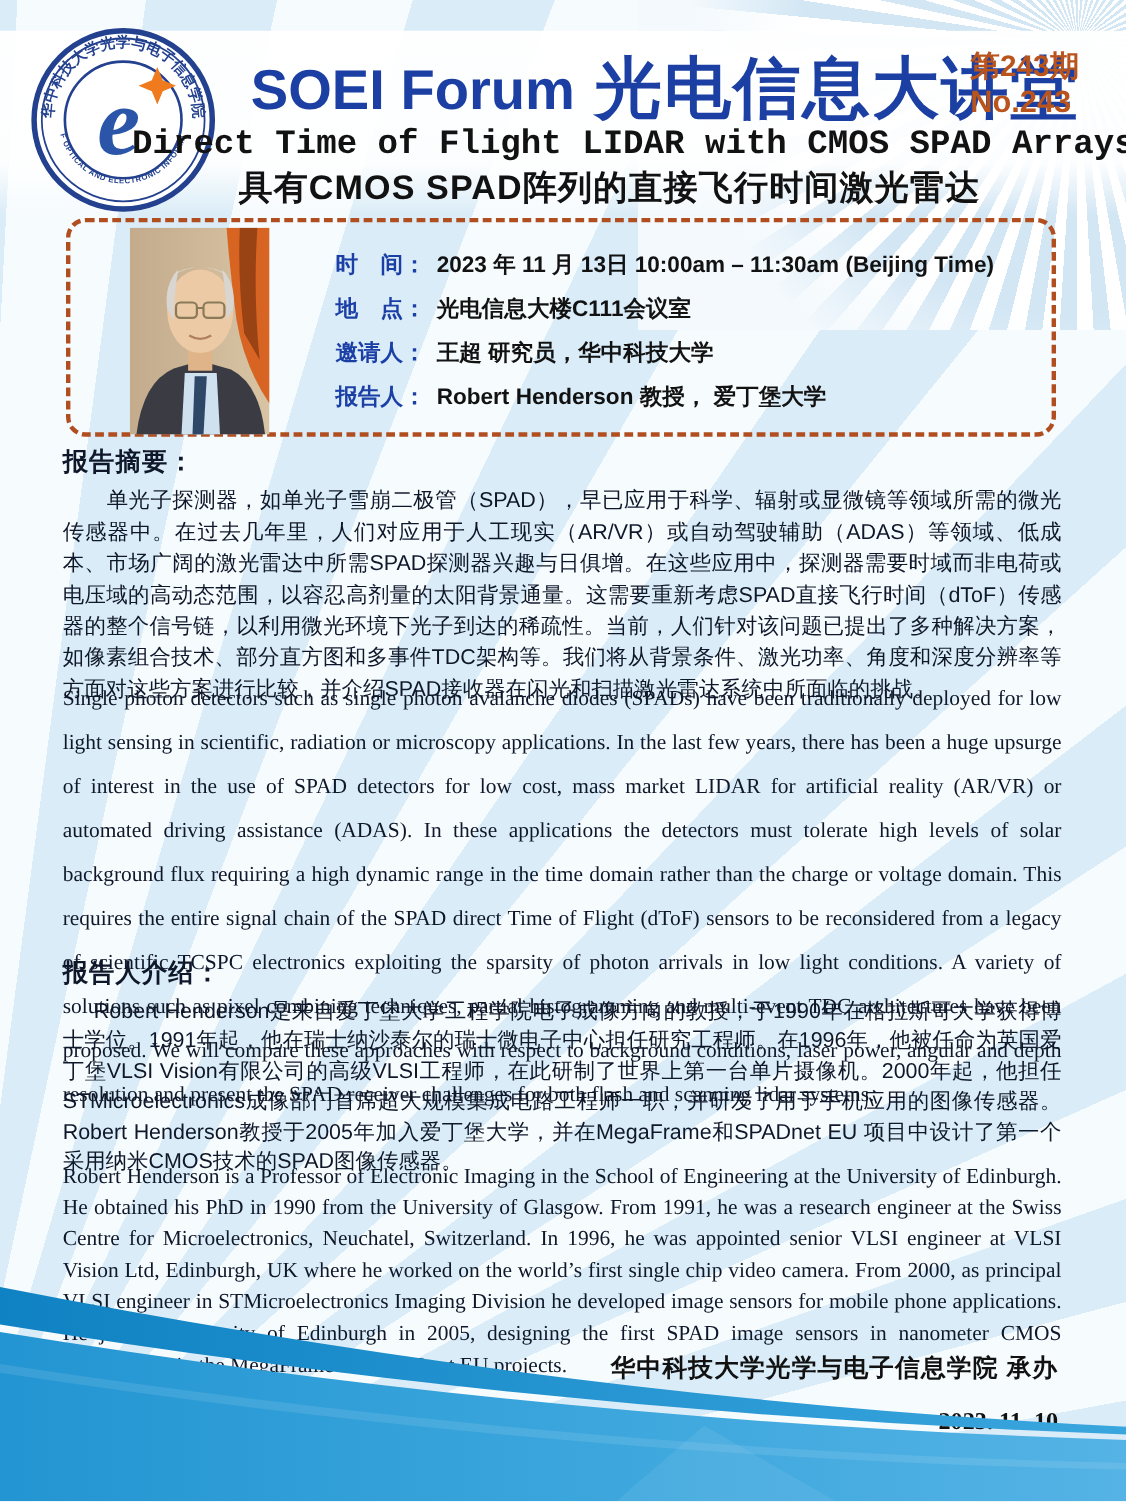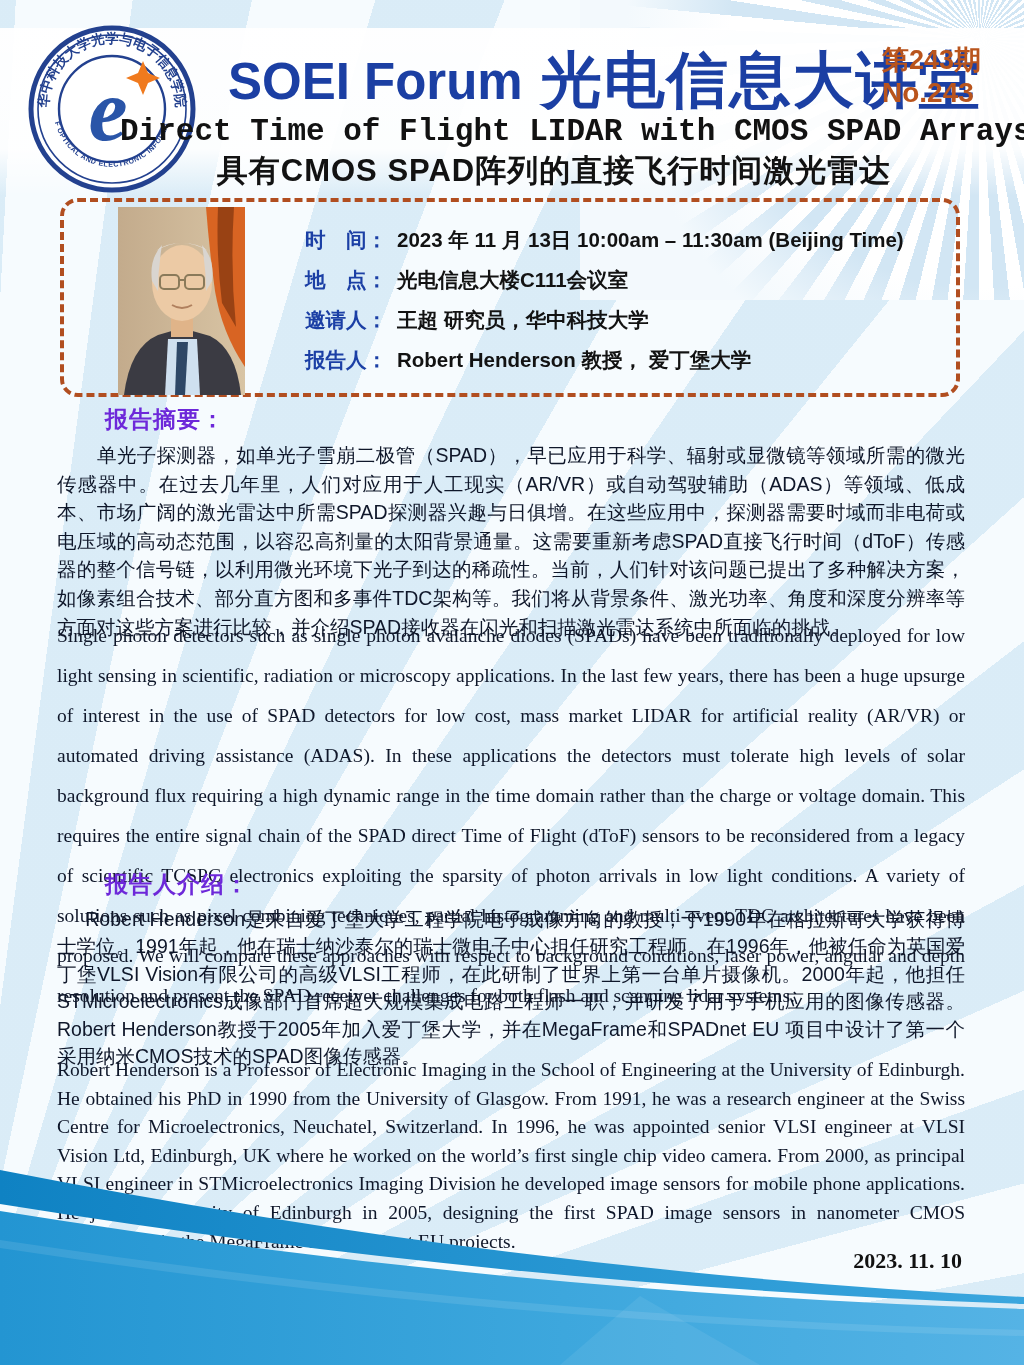--- a/index.html
+++ b/index.html
@@ -32,21 +32,21 @@
   
   .info-box{position:absolute;left:60px;top:198px;width:900px;height:199px;box-sizing:border-box;
     border:4px dashed #b14e20;border-radius:18px;}
   .photo{position:absolute;left:118px;top:207px;width:127px;height:188px;}
   .info-rows{position:absolute;left:305px;top:220px;display:flex;flex-direction:column;}
   .info-row{height:40px;display:flex;align-items:center;font-size:20.5px;font-weight:bold;white-space:nowrap;}
   .info-label{color:#1b3fa5;margin-right:10px;}
   .info-value{color:#121212;}
 
   
-  .sec-heading{position:absolute;left:57px;font-size:23px;font-weight:bold;color:#6d28d9;letter-spacing:1px;margin-left:48px;}
+  .sec-heading{position:absolute;left:57px;font-size:23px;font-weight:bold;color:#0f172a;letter-spacing:1px;}
   .para{position:absolute;left:57px;width:908px;color:#0f172a;text-align:justify;}
   .para-cn{font-size:19.5px;line-height:28.6px;}
   .para-en{font-family:"Liberation Serif",serif;font-size:19.5px;line-height:40px;}
   .indent{text-indent:2.05em;}
   .indent-sm{text-indent:1.45em;}
 
   
   .footer{position:absolute;right:62px;top:1228px;text-align:right;color:#111;font-weight:bold;}
   .footer .org{font-size:22.5px;letter-spacing:1px;}
   .footer .date{font-family:Liberation Serif, serif;font-size:22px;margin-top:20px;}
@@ -138,20 +138,21 @@
 
   <div class="sec-heading" style="top:404px;">报告摘要：</div>
   <div class="para para-cn indent" style="top:441px;">单光子探测器，如单光子雪崩二极管（SPAD），早已应用于科学、辐射或显微镜等领域所需的微光传感器中。在过去几年里，人们对应用于人工现实（AR/VR）或自动驾驶辅助（ADAS）等领域、低成本、市场广阔的激光雷达中所需SPAD探测器兴趣与日俱增。在这些应用中，探测器需要时域而非电荷或电压域的高动态范围，以容忍高剂量的太阳背景通量。这需要重新考虑SPAD直接飞行时间（dToF）传感器的整个信号链，以利用微光环境下光子到达的稀疏性。当前，人们针对该问题已提出了多种解决方案，如像素组合技术、部分直方图和多事件TDC架构等。我们将从背景条件、激光功率、角度和深度分辨率等方面对这些方案进行比较，并介绍SPAD接收器在闪光和扫描激光雷达系统中所面临的挑战。</div>
   <div class="para para-en" style="top:616px;">Single photon detectors such as single photon avalanche diodes (SPADs) have been traditionally deployed for low light sensing in scientific, radiation or microscopy applications. In the last few years, there has been a huge upsurge of interest in the use of SPAD detectors for low cost, mass market LIDAR for artificial reality (AR/VR) or automated driving assistance (ADAS). In these applications the detectors must tolerate high levels of solar background flux requiring a high dynamic range in the time domain rather than the charge or voltage domain. This requires the entire signal chain of the SPAD direct Time of Flight (dToF) sensors to be reconsidered from a legacy of scientific TCSPC electronics exploiting the sparsity of photon arrivals in low light conditions. A variety of solutions such as pixel combining techniques, partial histogramming and multi-event TDC architectures have been proposed. We will compare these approaches with respect to background conditions, laser power, angular and depth resolution and present the SPAD receiver challenges for both flash and scanning lidar systems.</div>
 
   <div class="sec-heading" style="top:869px;">报告人介绍：</div>
   <div class="para para-cn indent-sm" style="top:906px;line-height:27.4px;">Robert Henderson是来自爱丁堡大学工程学院电子成像方向的教授，于1990年在格拉斯哥大学获得博士学位。1991年起，他在瑞士纳沙泰尔的瑞士微电子中心担任研究工程师。在1996年，他被任命为英国爱丁堡VLSI Vision有限公司的高级VLSI工程师，在此研制了世界上第一台单片摄像机。2000年起，他担任STMicroelectronics成像部门首席超大规模集成电路工程师一职，并研发了用于手机应用的图像传感器。 Robert Henderson教授于2005年加入爱丁堡大学，并在MegaFrame和SPADnet EU 项目中设计了第一个采用纳米CMOS技术的SPAD图像传感器。</div>
   <div class="para para-en" style="top:1056px;line-height:28.6px;">Robert Henderson is a Professor of Electronic Imaging in the School of Engineering at the University of Edinburgh. He obtained his PhD in 1990 from the University of Glasgow. From 1991, he was a research engineer at the Swiss Centre for Microelectronics, Neuchatel, Switzerland. In 1996, he was appointed senior VLSI engineer at VLSI Vision Ltd, Edinburgh, UK where he worked on the world’s first single chip video camera. From 2000, as principal VLSI engineer in STMicroelectronics Imaging Division he developed image sensors for mobile phone applications. He joined University of Edinburgh in 2005, designing the first SPAD image sensors in nanometer CMOS technologies in the MegaFrame and SPADnet EU projects.</div>
 
   <div class="footer">
+    <div class="org">华中科技大学光学与电子信息学院 承办</div>
     <div class="date">2023. 11. 10</div>
   </div>
 
   <svg class="bottom-waves" viewBox="0 1153 1024 212" preserveAspectRatio="none">
     <defs>
       <linearGradient id="gradStripe" x1="0" y1="0" x2="1" y2="0">
         <stop offset="0" stop-color="#0f82c3"></stop>
           <stop offset="1" stop-color="#3aa6de"></stop>
       </linearGradient>
       <linearGradient id="gradFill" x1="0" y1="0" x2="1" y2="0">

